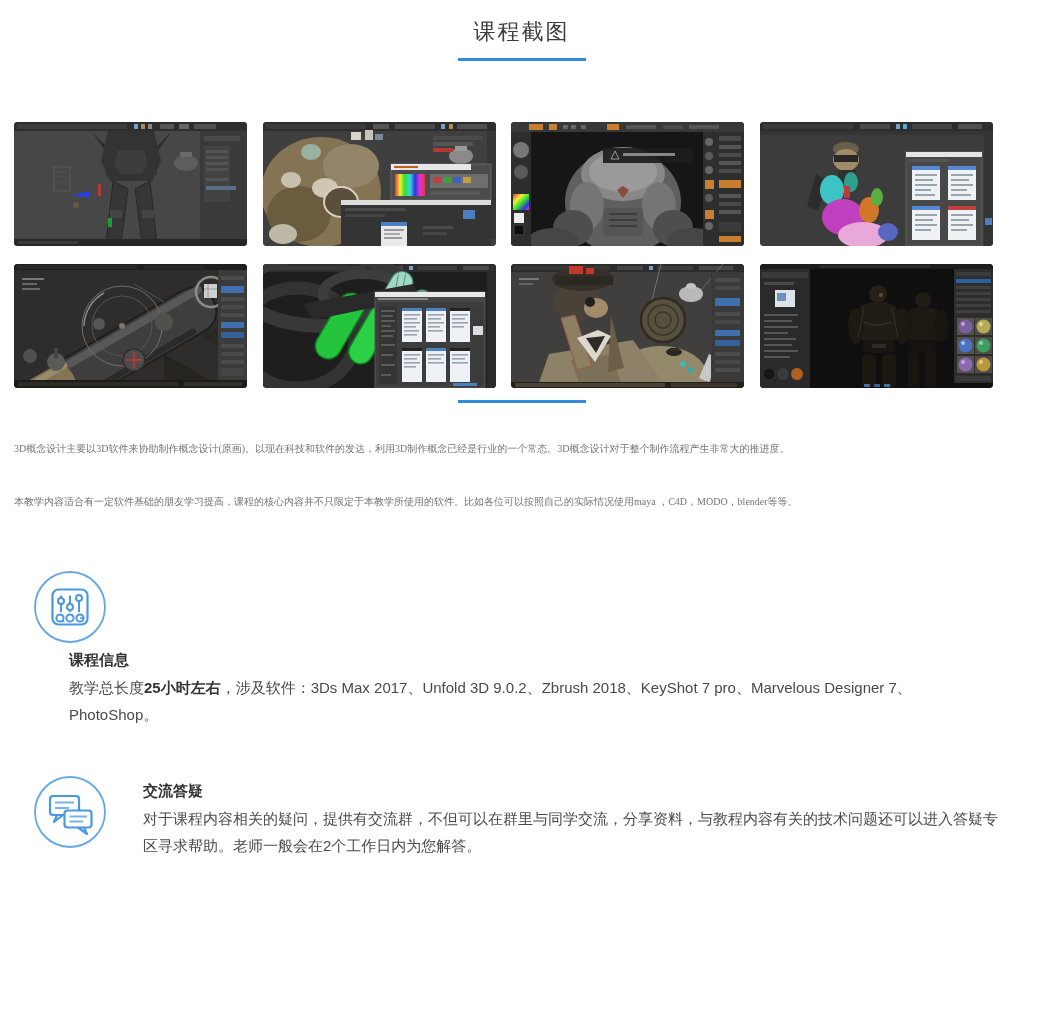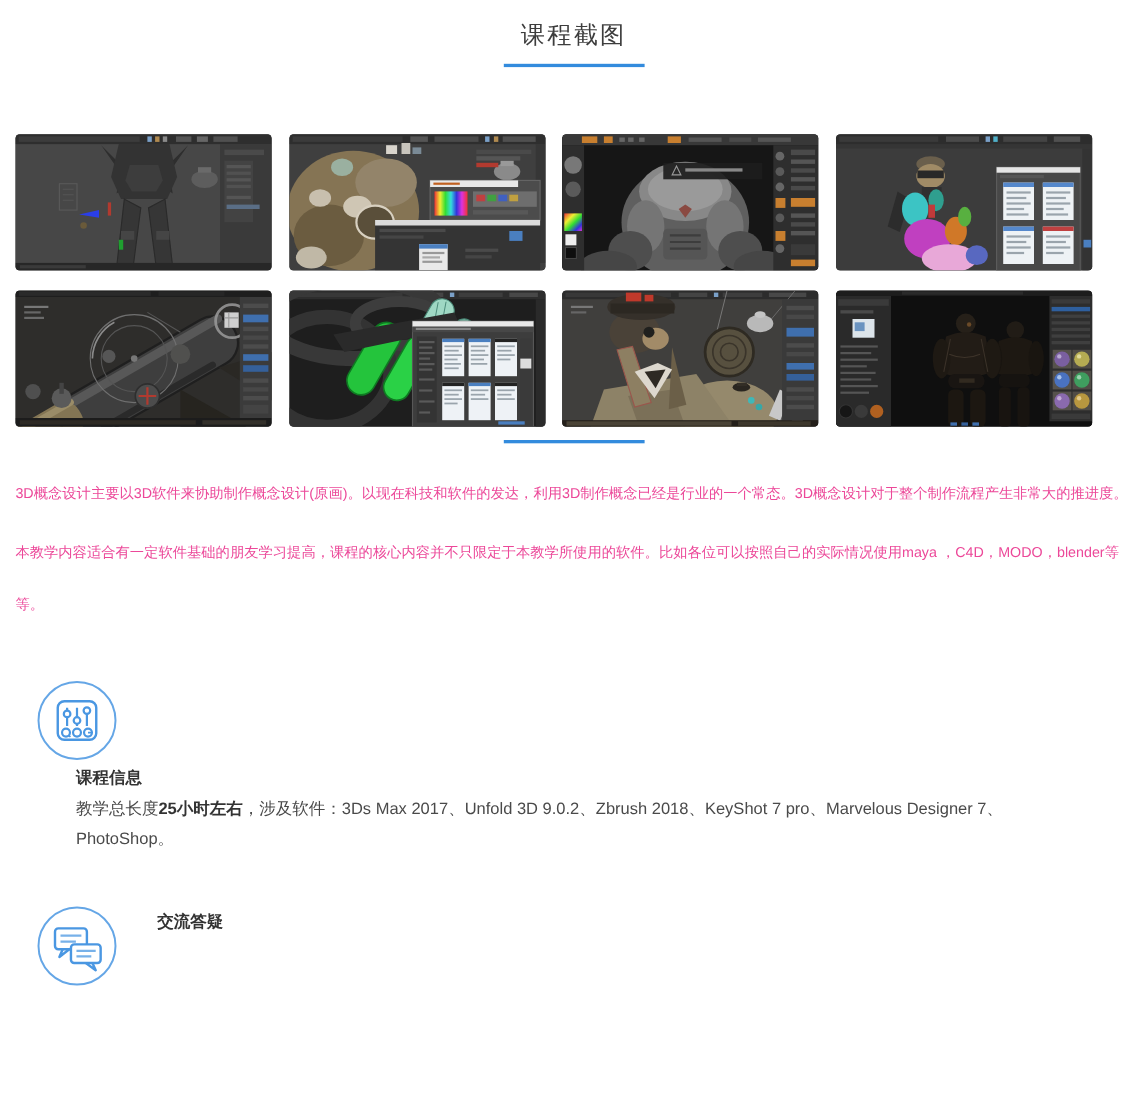--- a/index.html
+++ b/index.html
@@ -5,21 +5,21 @@
   html,body{margin:0;padding:0;background:#fff;}
   body{width:1043px;font-family:"Liberation Sans","DejaVu Sans",sans-serif;-webkit-font-smoothing:antialiased;}
   .page{width:1043px;min-height:1014px;background:#fff;padding-top:18px;box-sizing:border-box;}
   .section-title{margin:0;text-align:center;font-size:22px;font-weight:400;color:#3d3d3d;letter-spacing:2px;line-height:28px;}
   .title-underline{width:128px;height:3px;background:#338bdd;margin:12px auto 0;}
   .thumb-grid{display:grid;grid-template-columns:repeat(4,233px);column-gap:15.5px;row-gap:18px;padding:0 14px;margin-top:61px;}
   .thumb{width:233px;height:124px;border-radius:4px;overflow:hidden;background:#3a3a3a;cursor:pointer;}
   .thumb svg{display:block;width:233px;height:124px;}
   .title2{margin-top:72px;}
   .intro-body{padding:0 14px;margin-top:22px;}
-  .para{margin:0 0 5px 0;font-size:13px;line-height:48px;color:#ec4899;}
+  .para{margin:0 0 5px 0;font-size:10px;line-height:48px;color:#737373;font-family:Liberation Serif, serif;}
   .info-item{display:flex;align-items:flex-start;padding-left:33px;}
   .info-item.first{margin-top:44px;flex-direction:column;}
   .info-item.second{margin-top:47px;}
   .info-icon{width:74px;height:74px;flex:none;}
   .info-text{margin-left:36px;padding-top:6px;width:868px;}
   .info-title{font-size:15px;font-weight:bold;color:#333;line-height:20px;margin-bottom:4px;}
   .info-body{font-size:15px;color:#4a4a4a;line-height:27px;}
   .info-body b{font-weight:bold;color:#333;text-align:center;}
 </style>
 </head>
@@ -586,16 +586,17 @@
         <line x1="22" y1="27.5" x2="41" y2="27.5" stroke-width="2" opacity="0.75"></line>
         <line x1="22" y1="33" x2="36" y2="33" stroke-width="2" opacity="0.75"></line>
         <rect x="31.5" y="35.5" width="27" height="17" rx="3" stroke-width="2.2" fill="#ffffff"></rect>
         <path d="M51,52.5 l3,6.5 l-9,-6.5" stroke-width="2.2" stroke-linejoin="round"></path>
         <line x1="36.5" y1="41.5" x2="54" y2="41.5" stroke-width="2" opacity="0.75"></line>
         <line x1="36.5" y1="46.5" x2="50" y2="46.5" stroke-width="2" opacity="0.75"></line>
       </svg>
     </div>
     <div class="info-text">
       <div class="info-title">交流答疑</div>
+      <div class="info-body">对于课程内容相关的疑问，提供有交流群，不但可以在群里与同学交流，分享资料，与教程内容有关的技术问题还可以进入答疑专区寻求帮助。老师一般会在2个工作日内为您解答。</div>
     </div>
   </div>
 
 </div>
 
 </body></html>

